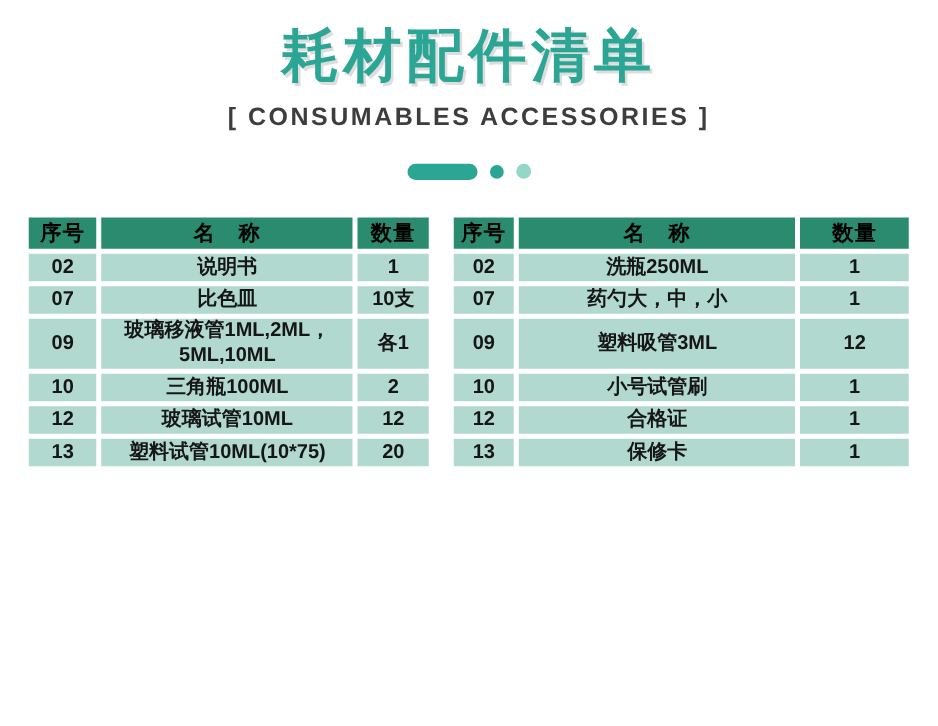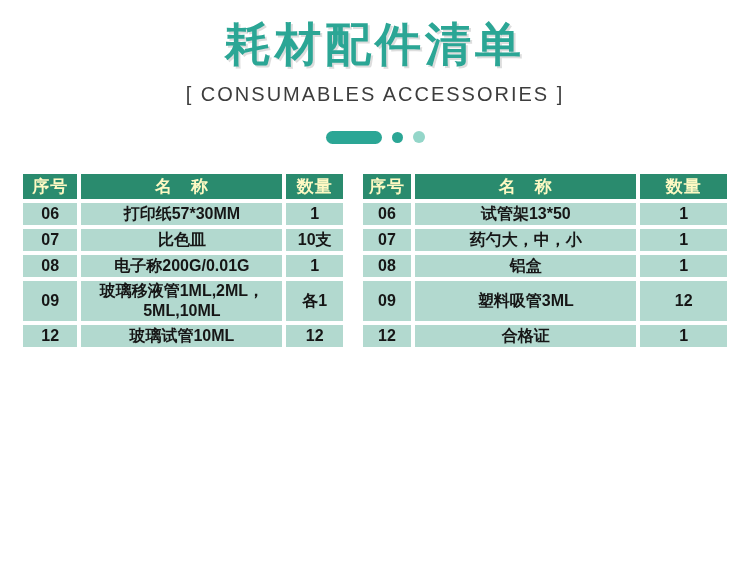--- a/index.html
+++ b/index.html
@@ -21,21 +21,21 @@
     font-size:46px;
     font-weight:bold;
     color:var(--title-teal);
     letter-spacing:4px;
     line-height:56px;
     text-shadow:2px 2px 0 rgba(120,120,120,0.25);
   }
   .page-subtitle{
     margin-top:10px;
     font-size:20px;
-    font-weight:normal;
+    font-weight:bold;
     color:var(--subtitle-gray);
     letter-spacing:2px;
     line-height:24px;
   }
   .decor{
     margin-top:24px;
     height:14px;
     display:flex;
     justify-content:center;
     align-items:center;
@@ -64,21 +64,21 @@
   col.c-no{width:54px;}
   col.c-name-l{width:200px;}
   col.c-qty-l{width:56px;}
   col.c-spacer{width:12px;}
   col.c-no-r{width:48px;}
   col.c-name-r{width:220px;}
   col.c-qty-r{width:86px;}
 
   th{
     background:var(--table-header-green);
-    color:#fef9c3;
+    color:#000000;
     font-size:17px;
     font-weight:bold;
     height:25px;
     text-align:center;
     letter-spacing:1px;
     padding:0 2px;
   }
   td{
     background:var(--table-cell-mint);
     color:var(--text-dark);
@@ -126,61 +126,70 @@
           <th>名　称</th>
           <th>数量</th>
           <th class="col-spacer"></th>
           <th>序号</th>
           <th>名　称</th>
           <th>数量</th>
         </tr>
       </thead>
       <tbody>
           <tr>
-            <td>06</td>
-            <td>打印纸57*30MM</td>
+            <td>02</td>
+            <td>说明书</td>
             <td>1</td>
             <td class="col-spacer"></td>
-            <td>06</td>
-            <td>试管架13*50</td>
+            <td>02</td>
+            <td>洗瓶250ML</td>
             <td>1</td>
           </tr>
           <tr>
             <td>07</td>
             <td>比色皿</td>
             <td>10支</td>
             <td class="col-spacer"></td>
             <td>07</td>
             <td>药勺大，中，小</td>
             <td>1</td>
           </tr>
           <tr>
-            <td>08</td>
-            <td>电子称200G/0.01G</td>
-            <td>1</td>
-            <td class="col-spacer"></td>
-            <td>08</td>
-            <td>铝盒</td>
-            <td>1</td>
-          </tr>
-          <tr>
             <td>09</td>
             <td>玻璃移液管1ML,2ML，5ML,10ML</td>
             <td>各1</td>
             <td class="col-spacer"></td>
             <td>09</td>
             <td>塑料吸管3ML</td>
             <td>12</td>
+          </tr>
+          <tr>
+            <td>10</td>
+            <td>三角瓶100ML</td>
+            <td>2</td>
+            <td class="col-spacer"></td>
+            <td>10</td>
+            <td>小号试管刷</td>
+            <td>1</td>
           </tr>
           <tr>
             <td>12</td>
             <td>玻璃试管10ML</td>
             <td>12</td>
             <td class="col-spacer"></td>
             <td>12</td>
             <td>合格证</td>
             <td>1</td>
           </tr>
+          <tr>
+            <td>13</td>
+            <td>塑料试管10ML(10*75)</td>
+            <td>20</td>
+            <td class="col-spacer"></td>
+            <td>13</td>
+            <td>保修卡</td>
+            <td>1</td>
+          </tr>
         </tbody>
     </table>
   </div>
 
 </div>
 
 </body></html>

